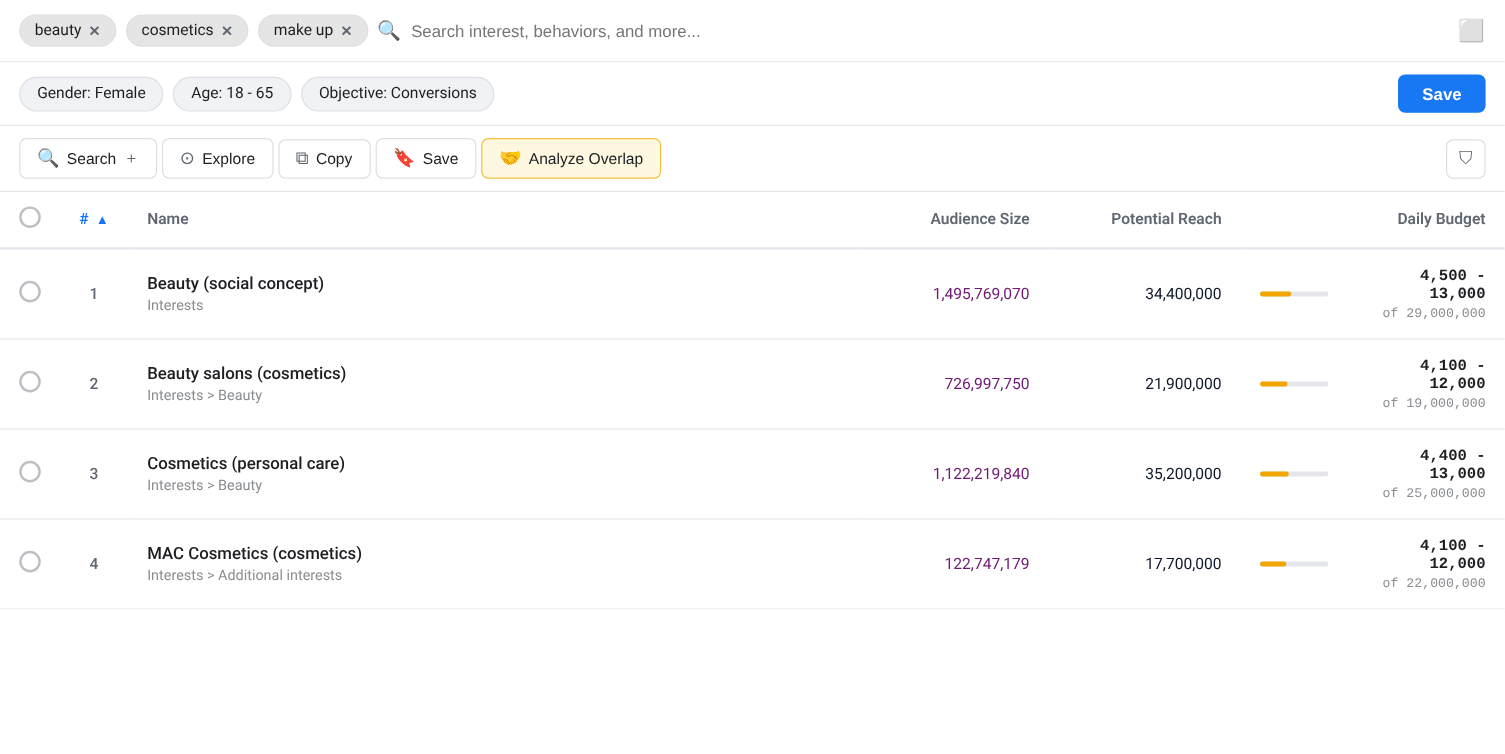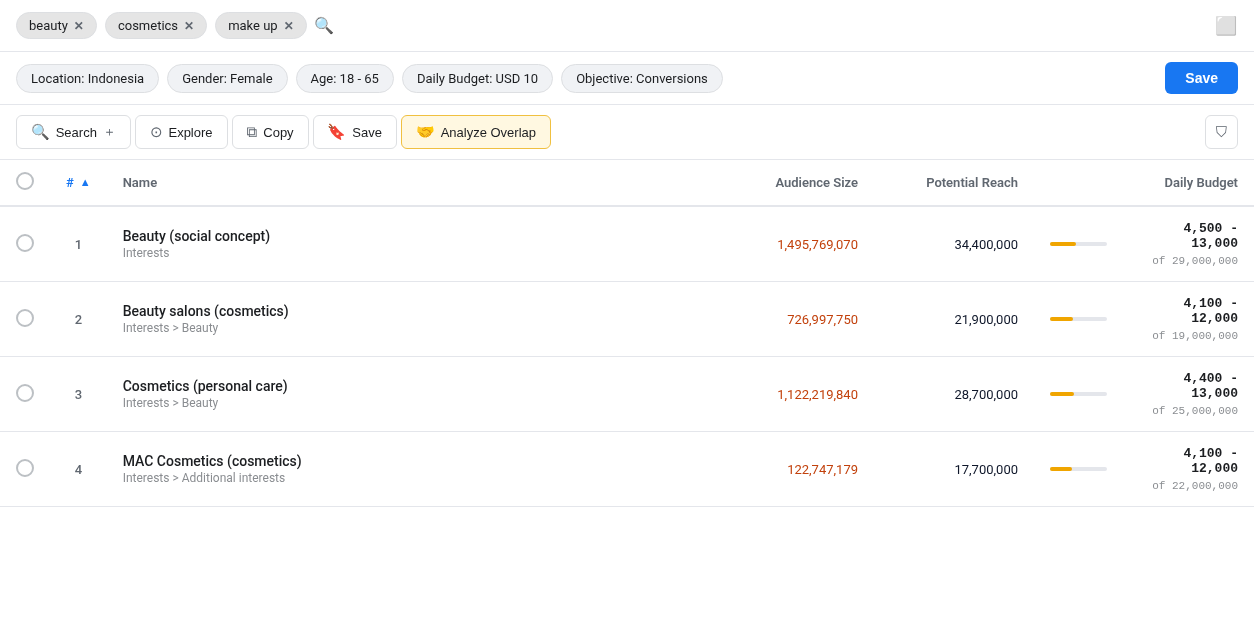--- a/index.html
+++ b/index.html
@@ -187,21 +187,21 @@
       color: #1c1e21;
     }
     .item-sub {
       font-size: 12px;
       color: #8a8d91;
       margin-top: 2px;
     }
 
     .audience-val {
       font-size: 13px;
-      color: #c2410c;
+      color: #701a75;
       text-align: right;
     }
     .potential-val {
       font-size: 13px;
       color: #0f172a;
       text-align: right;
     }
 
     .daily-cell {
       display: flex;
@@ -260,31 +260,30 @@
         <span class="x">✕</span>
       </div>
       <div class="tag-chip">
         <span>make up</span>
         <span class="x">✕</span>
       </div>
     </div>
 
   <div class="search-area">
     <span class="search-icon-top">🔍</span>
+    <input type="text" placeholder="Search interest, behaviors, and more..." style="">
   </div>
 
   <div class="folder-icon-top">⬜</div>
 </div>
 
 <div class="filter-bar">
   <div id="filter-chips-container" style="display:flex;gap:8px;flex-wrap:wrap;align-items:center;">
-      <div class="filter-chip">Location: Indonesia</div>
       <div class="filter-chip">Gender: Female</div>
       <div class="filter-chip">Age: 18 - 65</div>
-      <div class="filter-chip">Daily Budget: USD 10</div>
       <div class="filter-chip">Objective: Conversions</div>
     </div>
   <button class="save-btn-top">Save</button>
 </div>
 
 <div class="toolbar">
   <button class="toolbar-btn">
     <span class="btn-icon">🔍</span>
     <span>Search</span>
     <span style="color:#606770;font-size:13px;">＋</span>
@@ -386,21 +385,21 @@
         <tr>
     <td class="center">
       <div class="row-checkbox"></div>
     </td>
     <td class="center row-num">3</td>
     <td>
       <div class="item-name">Cosmetics (personal care)</div>
       <div class="item-sub">Interests &gt; Beauty</div>
     </td>
     <td class="right audience-val">1,122,219,840</td>
-    <td class="right potential-val">28,700,000</td>
+    <td class="right potential-val">35,200,000</td>
     <td class="right">
       <div class="bar-container" style="justify-content:flex-end;">
         <div class="bar-track">
           <div class="bar-fill" style="width:43%;"></div>
         </div>
         <div class="daily-cell">
           <div class="daily-range">4,400 - 13,000</div>
           <div class="daily-of">of 25,000,000</div>
         </div>
       </div>

